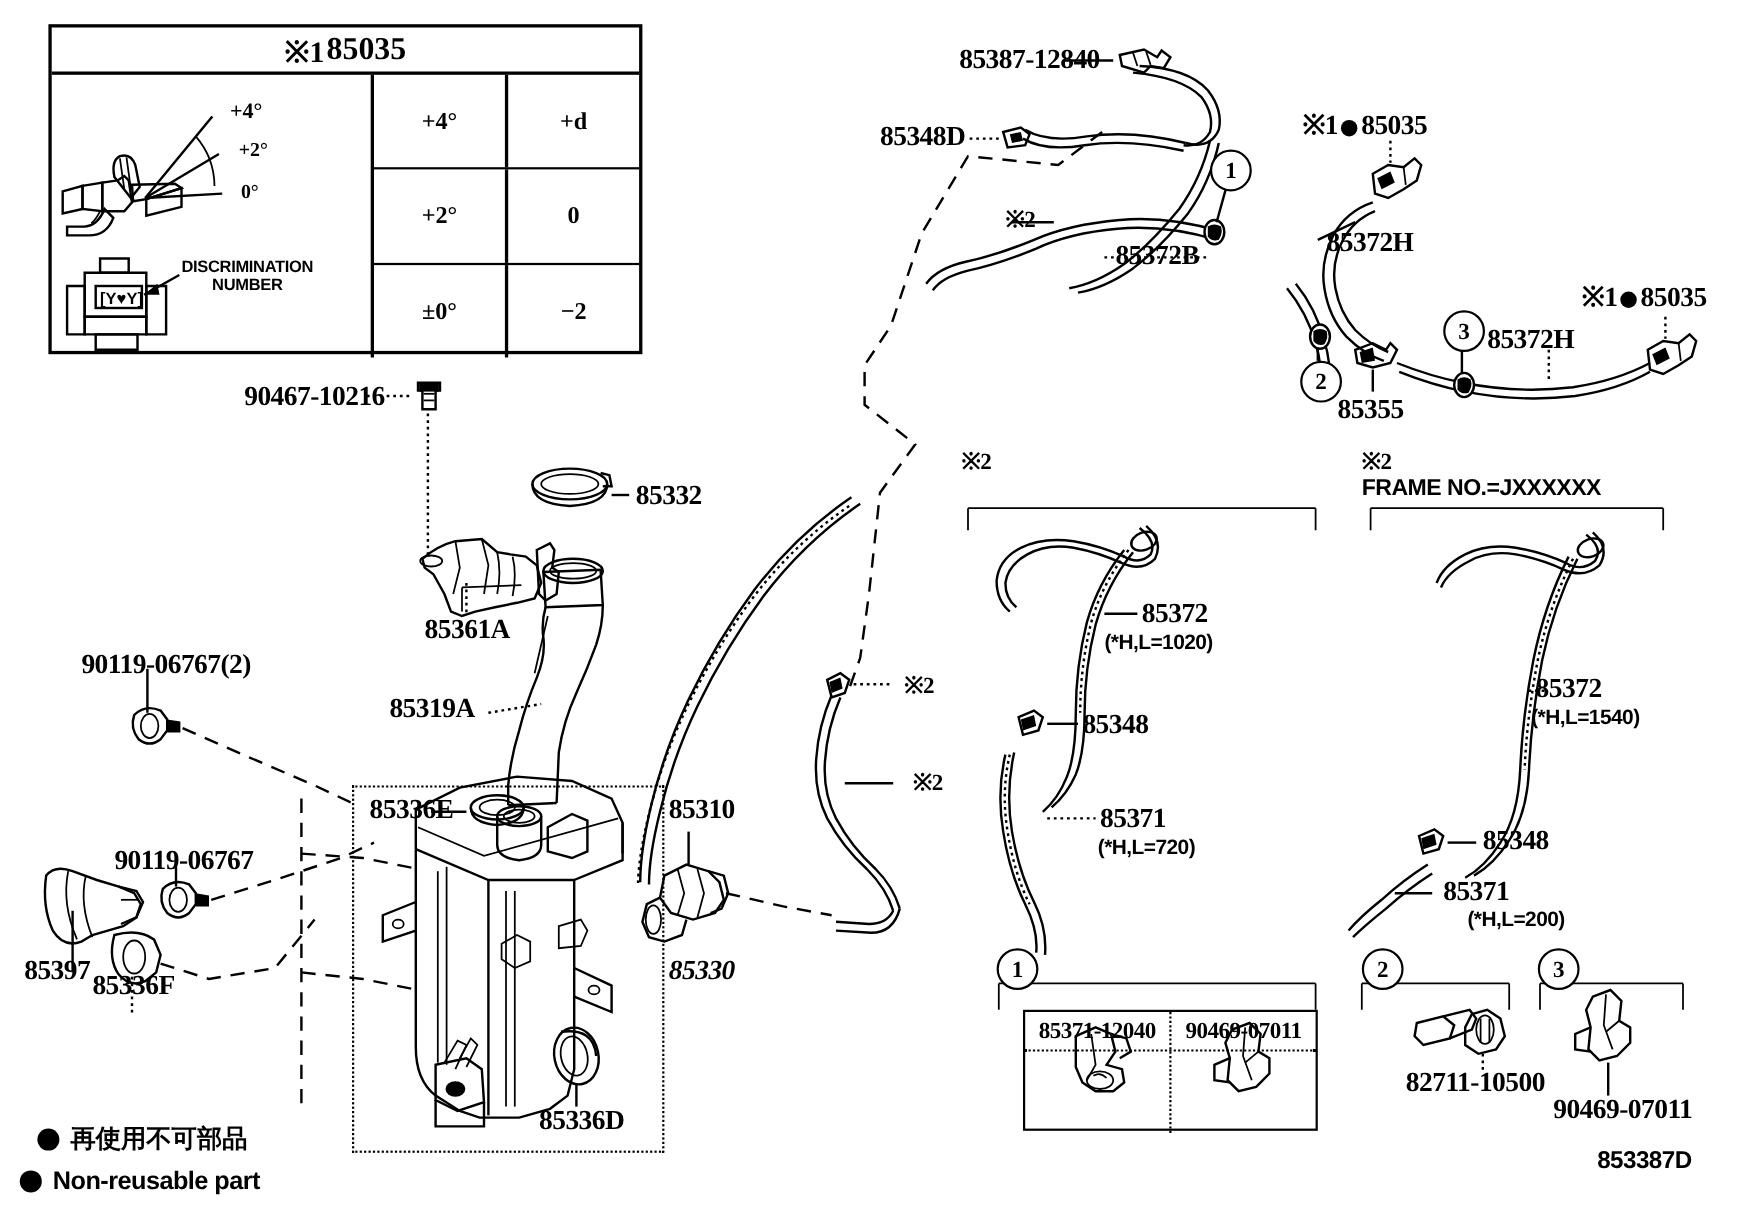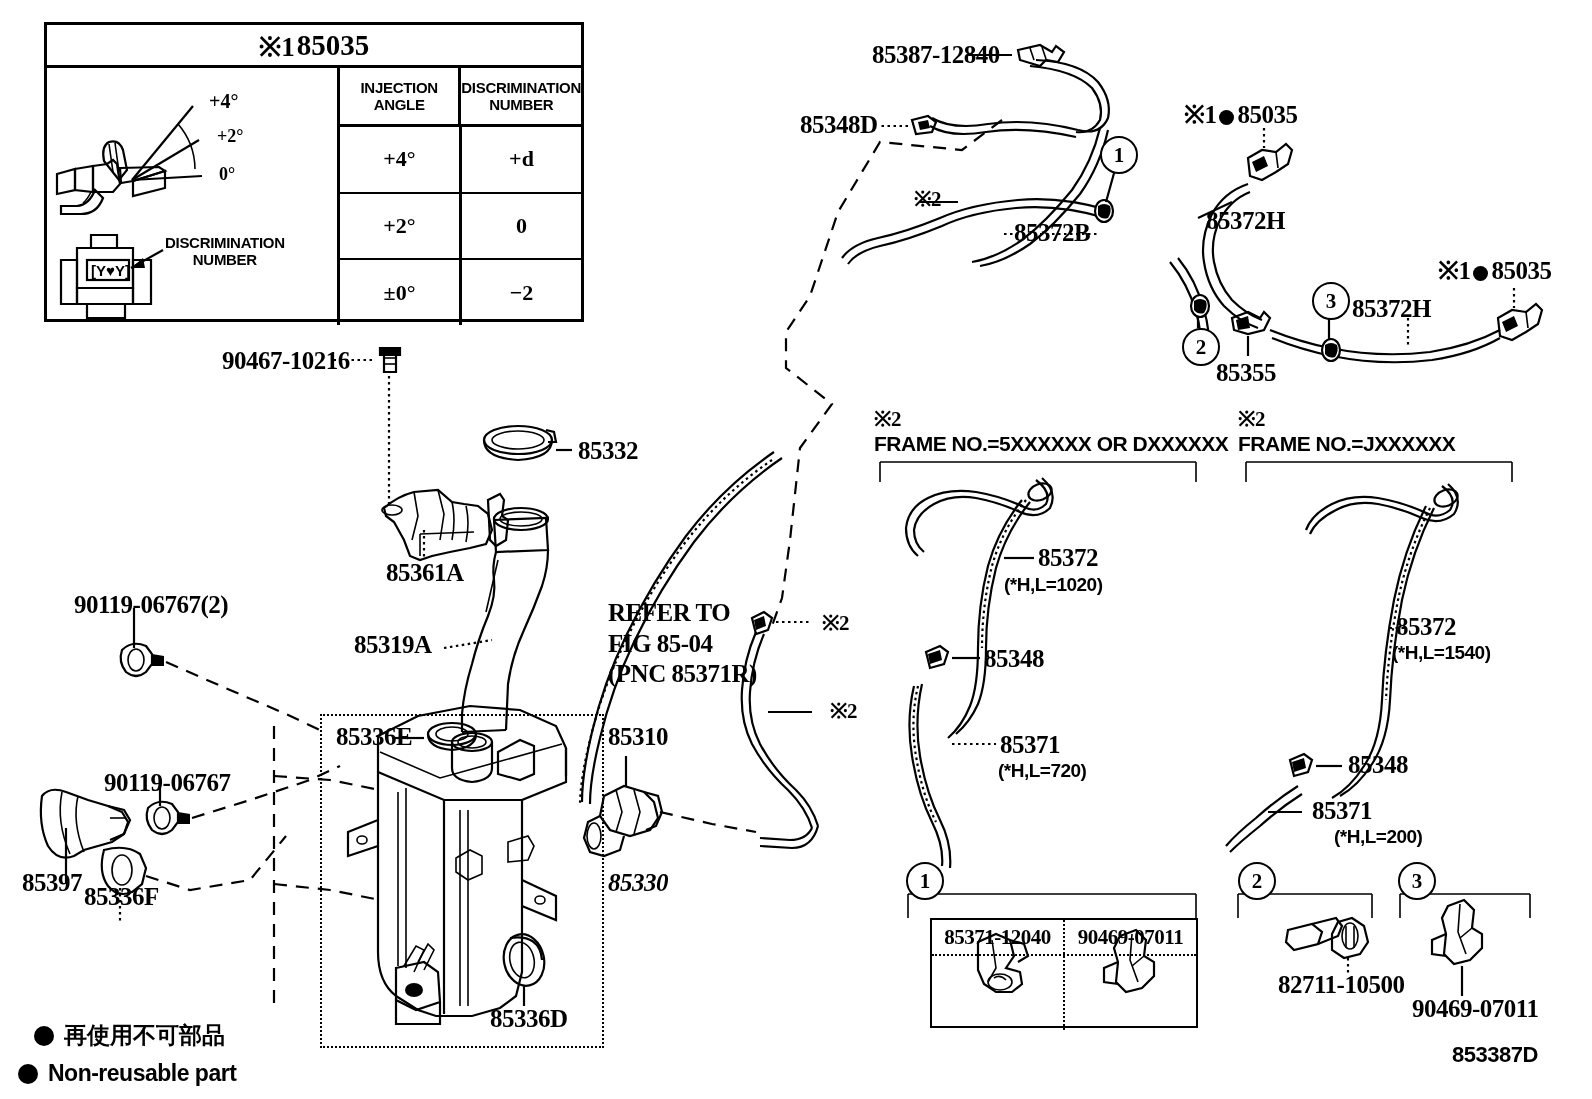--- a/index.html
+++ b/index.html
@@ -94,28 +94,20 @@
         </svg>
         <div style="position:absolute;left:162px;top:22px;font-family:'Liberation Serif',serif;font-weight:bold;font-size:20px;">+4°</div>
         <div style="position:absolute;left:170px;top:58px;font-family:'Liberation Serif',serif;font-weight:bold;font-size:18px;">+2°</div>
         <div style="position:absolute;left:172px;top:96px;font-family:'Liberation Serif',serif;font-weight:bold;font-size:18px;">0°</div>
         <div style="position:absolute;left:118px;top:166px;font-family:'Liberation Sans',sans-serif;font-weight:bold;font-size:15px;line-height:1.15;letter-spacing:-0.3px;">
           <div>DISCRIMINATION</div>
           <div style="text-align:center;">NUMBER</div>
         </div>
       </div>
       <div id="infotab">
-        <div class="thr">
-          <div>
-              <span>INJECTION ANGLE</span>
-            </div>
-          <div>
-              <span>DISCRIMINATION NUMBER</span>
-            </div>
-        </div>
         <div class="row">
           <div>+4°</div>
           <div>+d</div>
         </div>
         <div class="row">
           <div>+2°</div>
           <div>0</div>
         </div>
         <div class="row">
           <div>±0°</div>
@@ -392,31 +384,25 @@
   <div class="lbl" style="left:354px;top:632px;">85319A</div>
   <div class="lbl" style="left:74px;top:592px;">90119-06767(2)</div>
   <div class="lbl" style="left:104px;top:770px;">90119-06767</div>
   <div class="lbl" style="left:22px;top:870px;">85397</div>
   <div class="lbl" style="left:84px;top:884px;">85336F</div>
   <div class="lbl" style="left:336px;top:724px;">85336E</div>
   <div class="lbl" style="left:490px;top:1006px;">85336D</div>
   <div class="lbl" style="left:608px;top:870px;font-style:italic;">85330</div>
   <div class="lbl" style="left:608px;top:724px;">85310</div>
 
-  <div class="lbl" style="left:608px;top:598px;line-height:1.22;">
-    <div>REFER TO</div>
-    <div>FIG 85-04</div>
-    <div>(PNC 85371R)</div>
-  </div>
   <div class="lbl sm" style="left:822px;top:612px;">※2</div>
   <div class="lbl sm" style="left:830px;top:700px;">※2</div>
 
   <div style="position:absolute;left:874px;top:408px;">
     <div class="lbl sm" style="position:relative;left:0;top:0;">※2</div>
-    <div class="sans" style="margin-top:2px;">FRAME NO.=5XXXXXX OR DXXXXXX</div>
   </div>
   <div class="lbl" style="left:1038px;top:545px;">85372</div>
   <div class="sans s2" style="position:absolute;left:1004px;top:574px;">(*H,L=1020)</div>
   <div class="lbl" style="left:984px;top:646px;">85348</div>
   <div class="lbl" style="left:1000px;top:732px;">85371</div>
   <div class="sans s2" style="position:absolute;left:998px;top:760px;">(*H,L=720)</div>
 
   <div style="position:absolute;left:1238px;top:408px;">
     <div class="lbl sm" style="position:relative;left:0;top:0;">※2</div>
     <div class="sans" style="margin-top:2px;">FRAME NO.=JXXXXXX</div>

